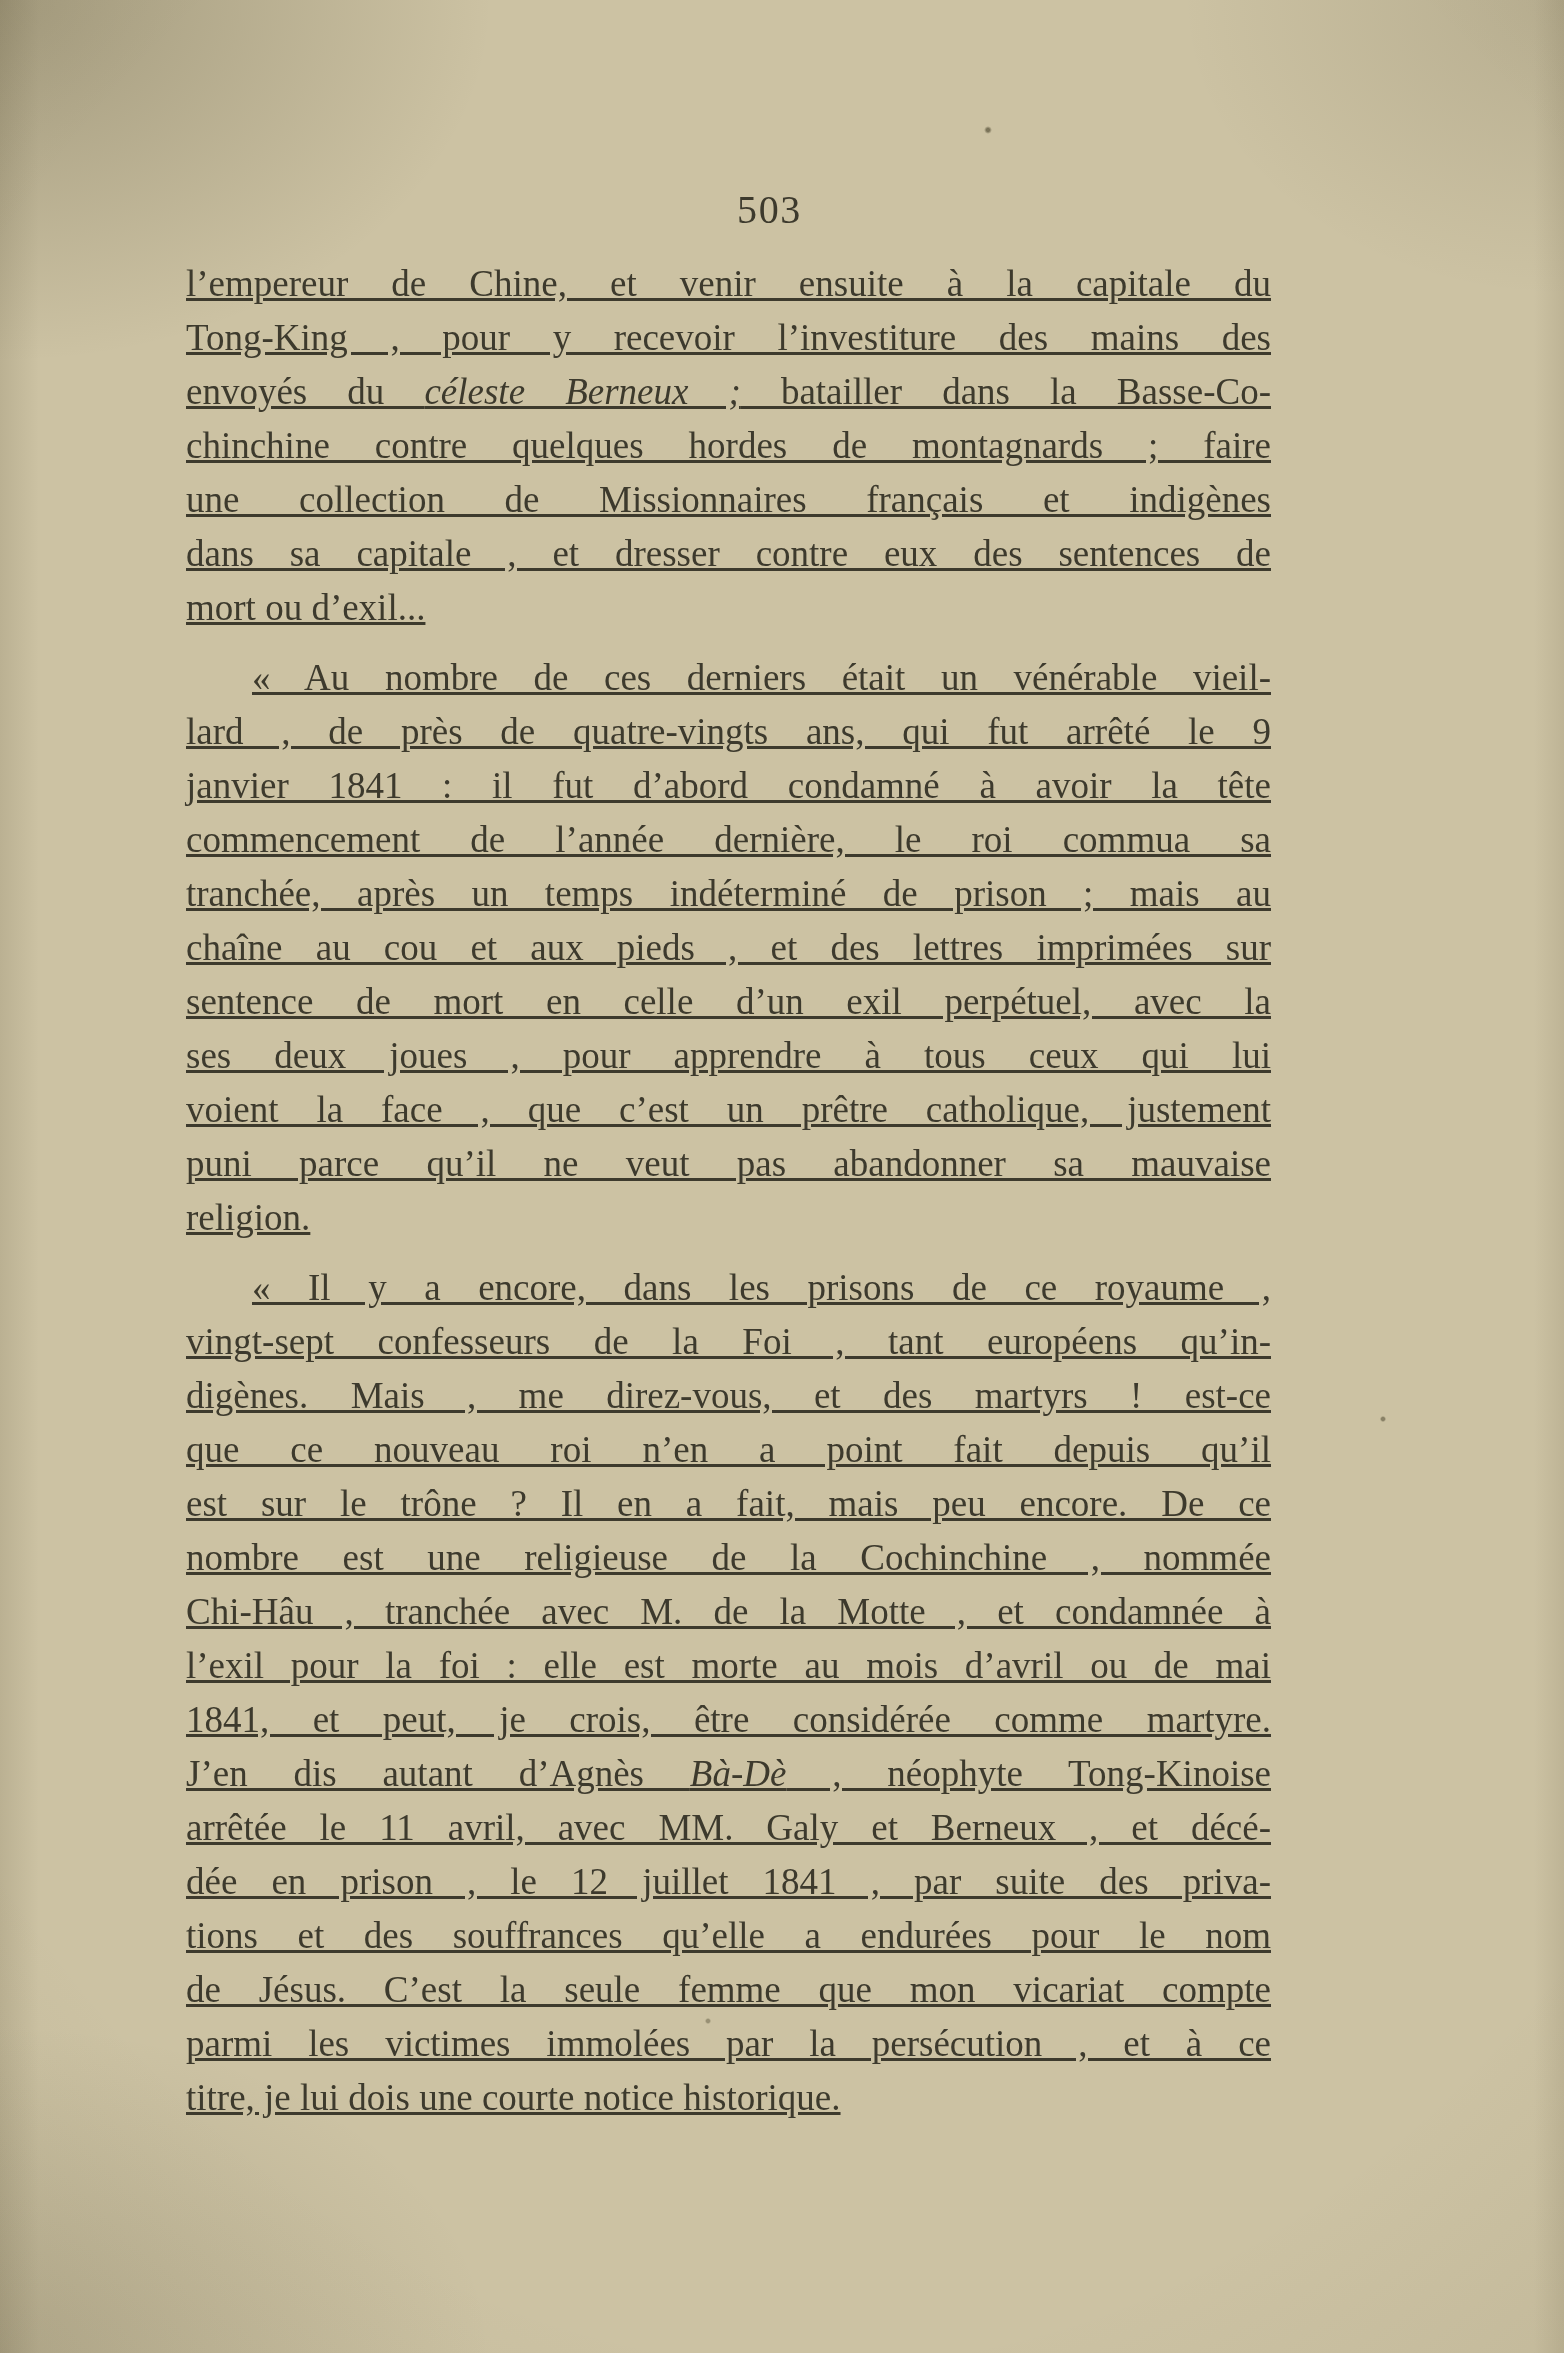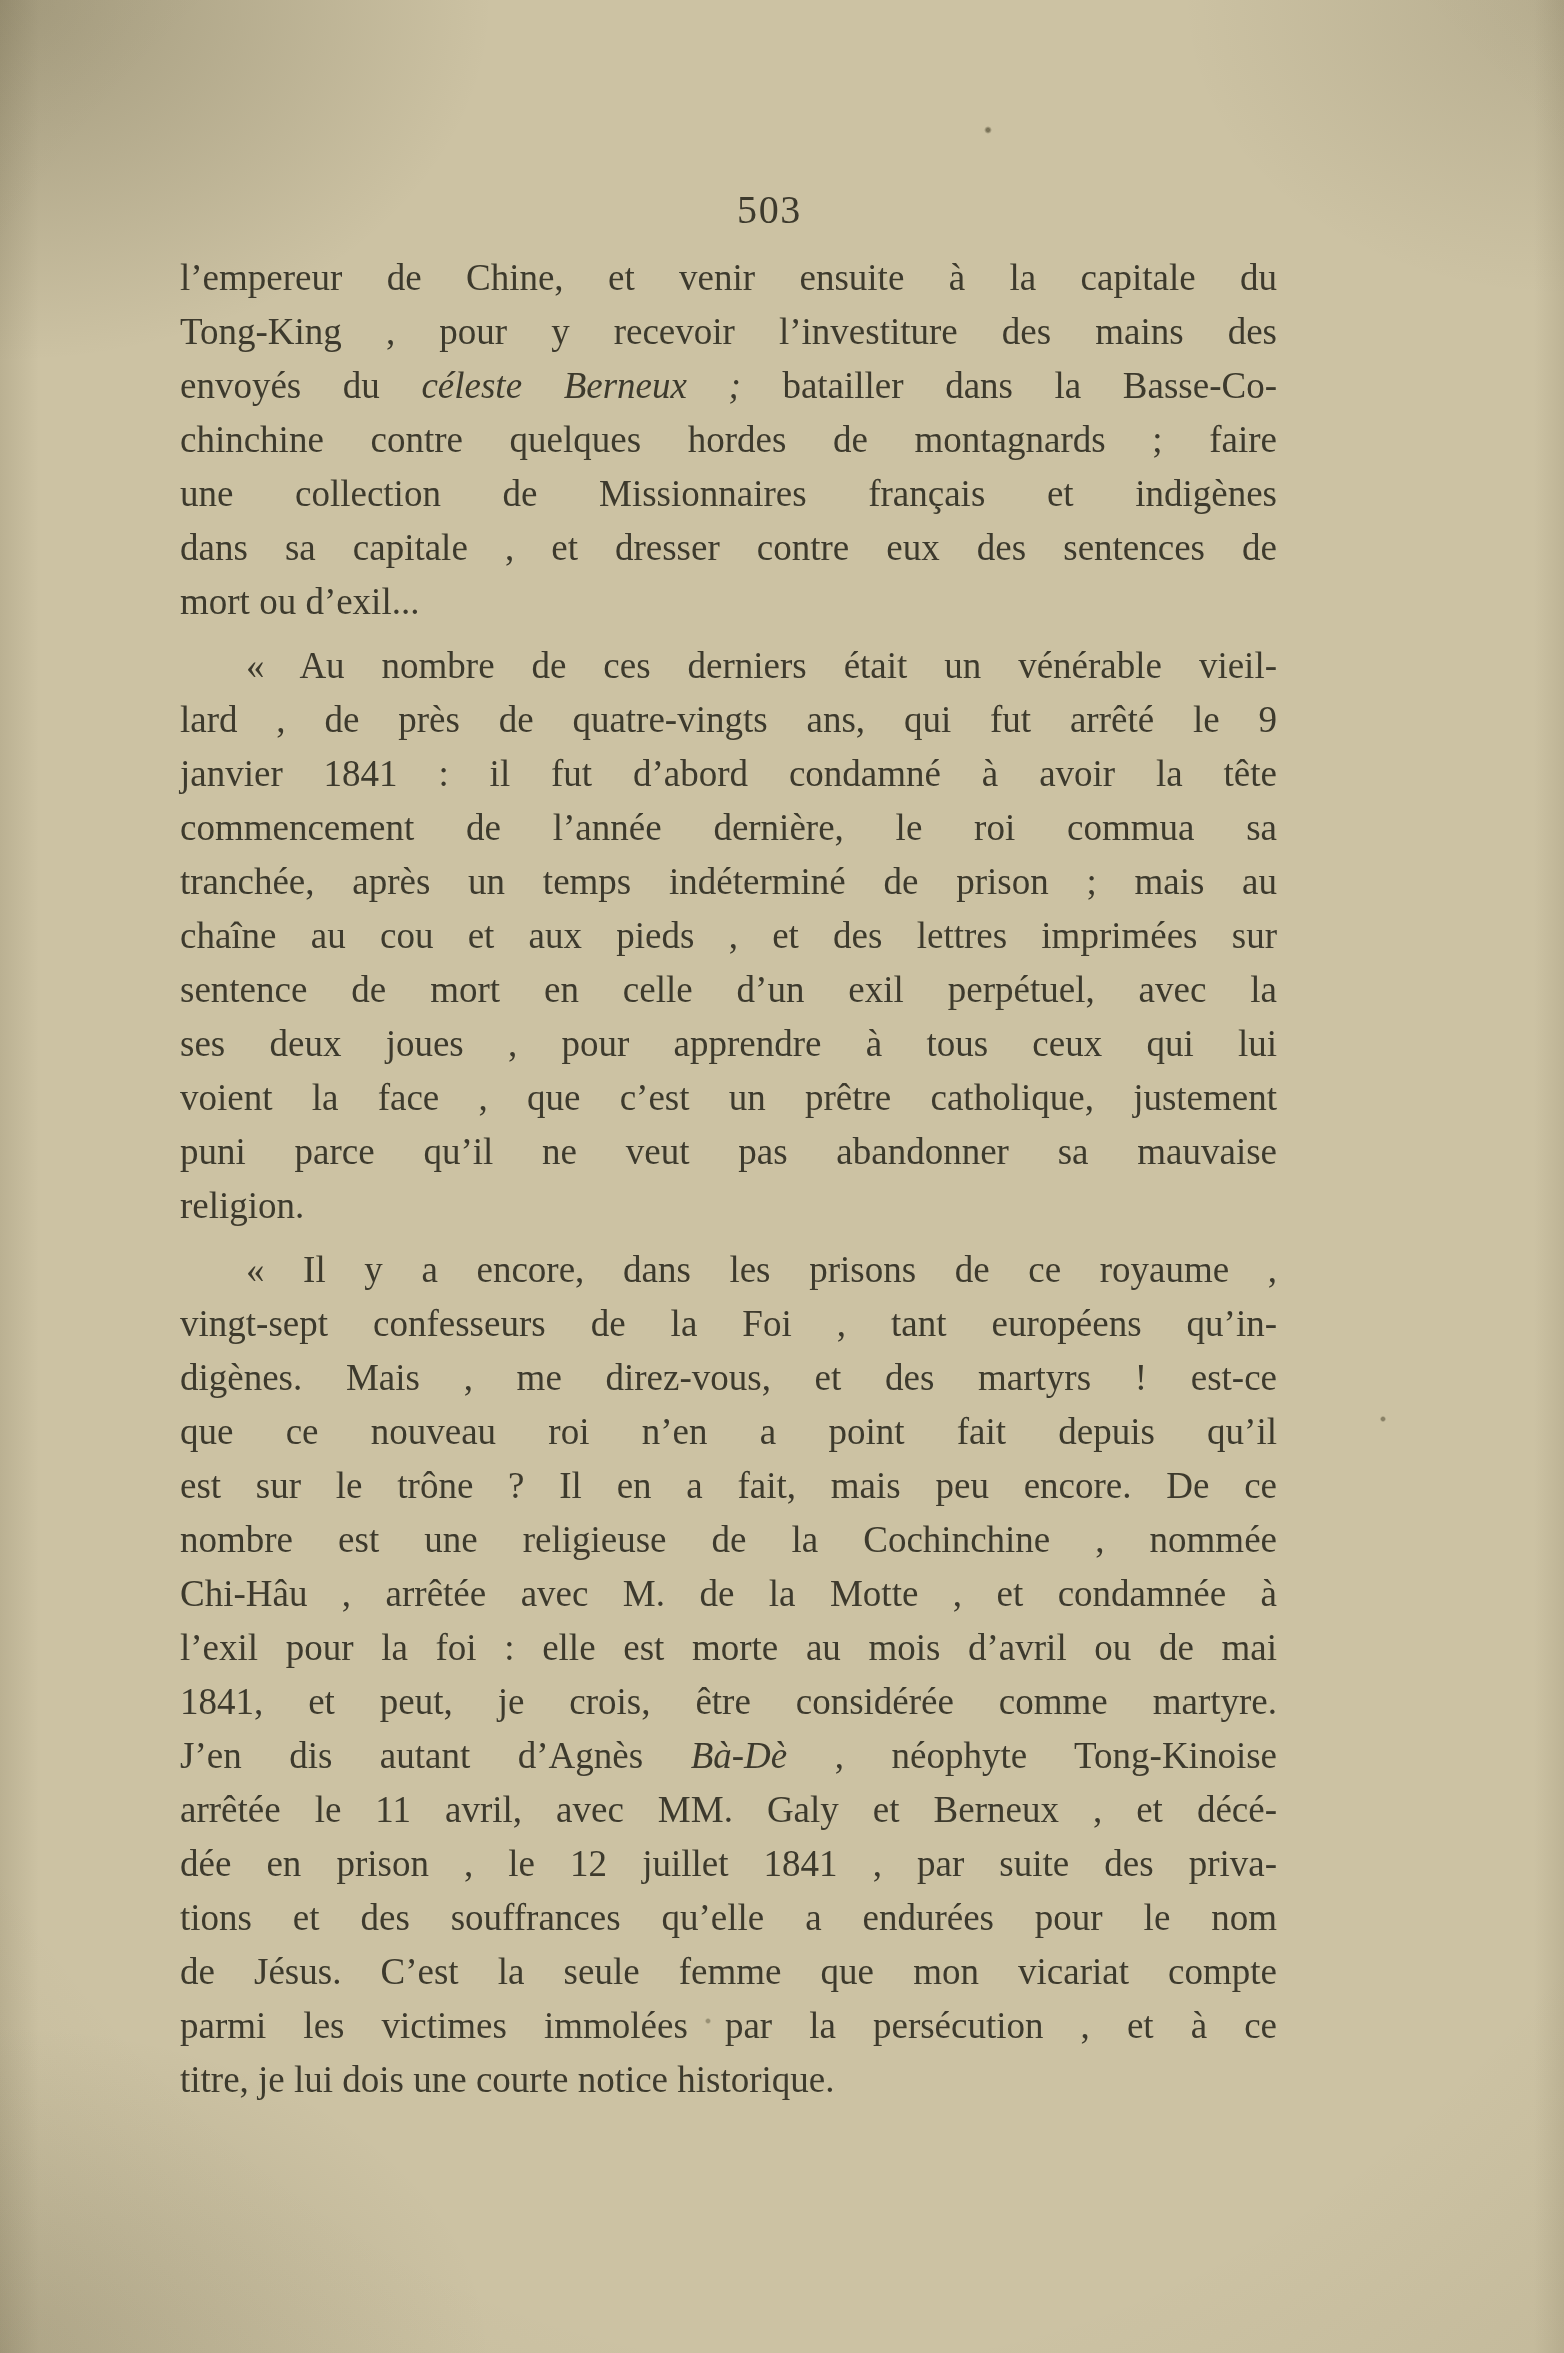--- a/index.html
+++ b/index.html
@@ -40,21 +40,22 @@
   }
   .text-block {
     position: absolute;
     top: 241px;
     left: 170px;
     width: 1117px;
     font-size: 37px;
     line-height: 54px;
   }
   .paragraph {
-    margin: 10px;
+    margin: 16px;
+    text-decoration: underline;
   }
   .line {
     white-space: nowrap;
     text-align: justify;
     text-align-last: justify;
     -moz-text-align-last: justify;
   }
   .line.last {
     text-align: left;
     text-align-last: left;
@@ -95,21 +96,21 @@
         <div class="line"><span class="">puni parce qu’il ne veut pas abandonner sa mauvaise</span></div>
         <div class="line last"><span class="">religion.</span></div>
       </div>
       <div class="paragraph">
         <div class="line indent"><span class="">« Il y a encore, dans les prisons de ce royaume ,</span></div>
         <div class="line"><span class="">vingt-sept confesseurs de la Foi , tant européens qu’in-</span></div>
         <div class="line"><span class="">digènes. Mais , me direz-vous, et des martyrs ! est-ce</span></div>
         <div class="line"><span class="">que ce nouveau roi n’en a point fait depuis qu’il</span></div>
         <div class="line"><span class="">est sur le trône ? Il en a fait, mais peu encore. De ce</span></div>
         <div class="line"><span class="">nombre est une religieuse de la Cochinchine , nommée</span></div>
-        <div class="line"><span class="">Chi-Hâu , arrêtée avec M. de la Motte , et condamnée à</span></div>
+        <div class="line"><span class="">Chi-Hâu , tranchée avec M. de la Motte , et condamnée à</span></div>
         <div class="line"><span class="">l’exil pour la foi : elle est morte au mois d’avril ou de mai</span></div>
         <div class="line"><span class="">1841, et peut, je crois, être considérée comme martyre.</span></div>
         <div class="line"><span class="">J’en dis autant d’Agnès </span><span class="italic">Bà-Dè</span><span class=""> , néophyte Tong-Kinoise</span></div>
         <div class="line"><span class="">arrêtée le 11 avril, avec MM. Galy et Berneux , et décé-</span></div>
         <div class="line"><span class="">dée en prison , le 12 juillet 1841 , par suite des priva-</span></div>
         <div class="line"><span class="">tions et des souffrances qu’elle a endurées pour le nom</span></div>
         <div class="line"><span class="">de Jésus. C’est la seule femme que mon vicariat compte</span></div>
         <div class="line"><span class="">parmi les victimes immolées par la persécution , et à ce</span></div>
         <div class="line last"><span class="">titre, je lui dois une courte notice historique.</span></div>
       </div>

